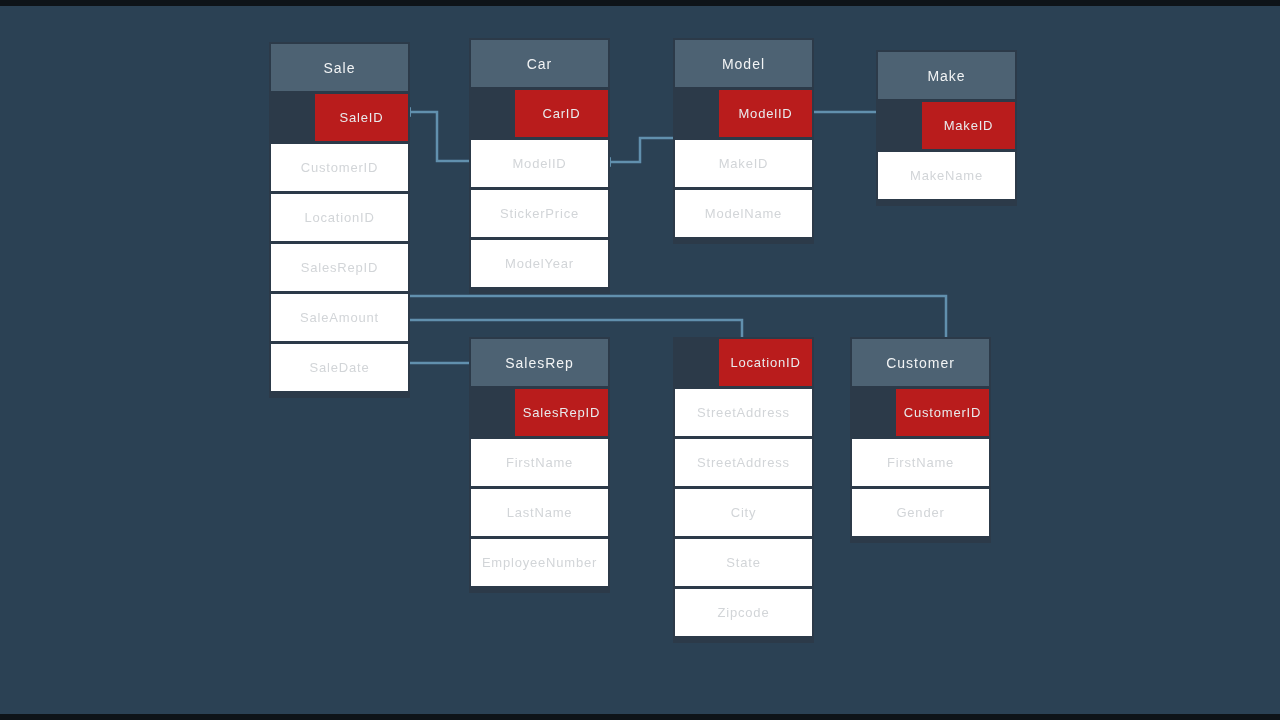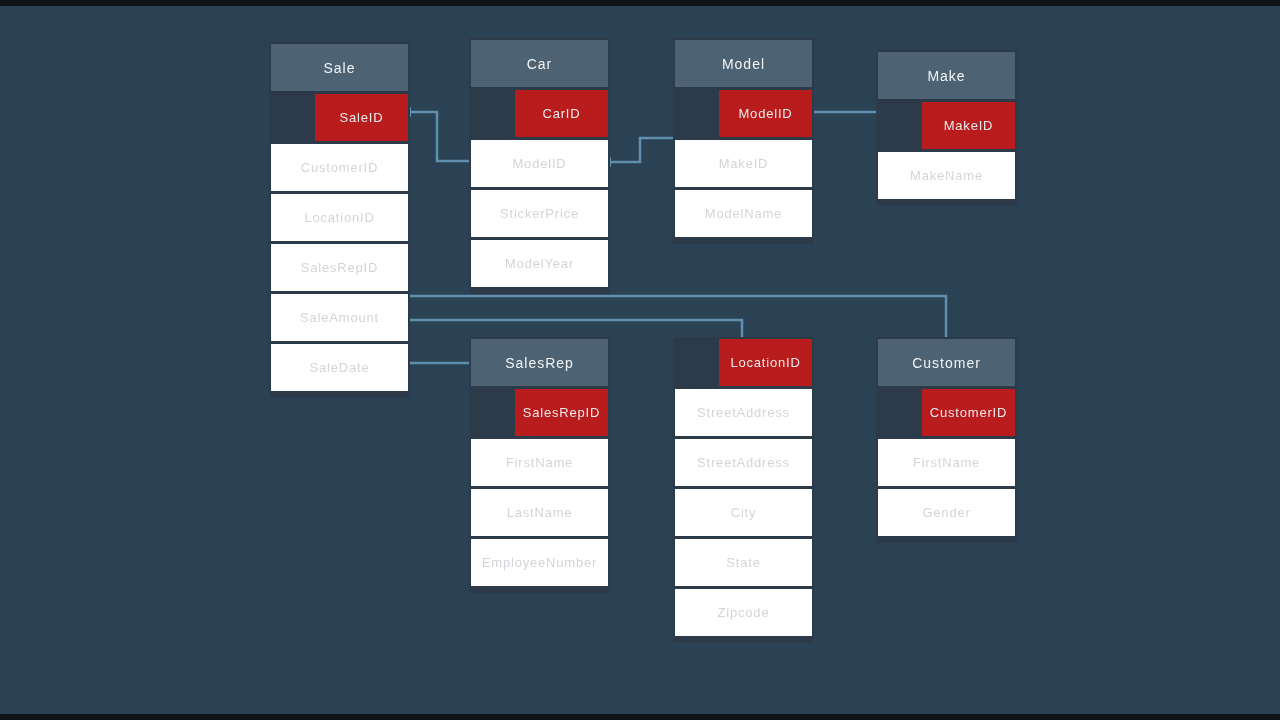--- a/index.html
+++ b/index.html
@@ -97,20 +97,20 @@
 
   <div class="dbtable" style="left:673px;top:337px;">
     <div class="cell keyrow">LocationID</div>
     <div class="cell fieldrow">StreetAddress</div>
     <div class="cell fieldrow">StreetAddress</div>
     <div class="cell fieldrow">City</div>
     <div class="cell fieldrow">State</div>
     <div class="cell fieldrow">Zipcode</div>
   </div>
 
-  <div class="dbtable" style="left:876px;top:337px;">
+  <div class="dbtable" style="left:850px;top:337px;">
     <div class="cell thead">Customer</div>
     <div class="cell keyrow">CustomerID</div>
     <div class="cell fieldrow">FirstName</div>
     <div class="cell fieldrow">Gender</div>
   </div>
 
 </div>
 
 </body></html>

